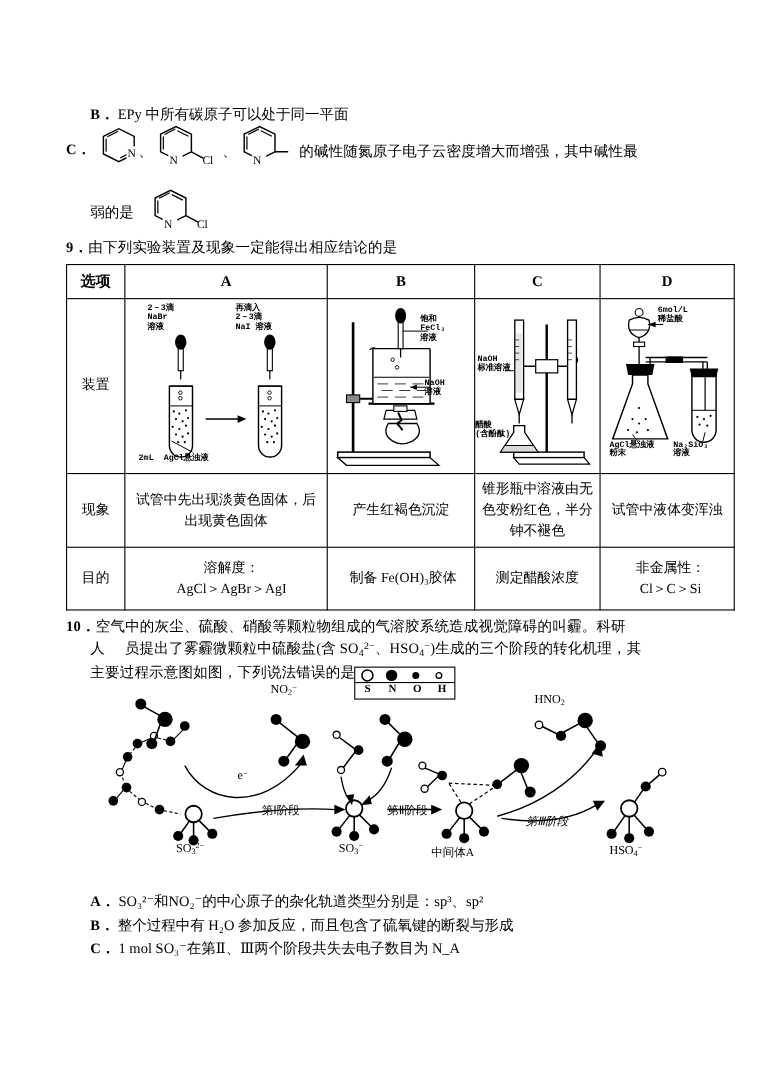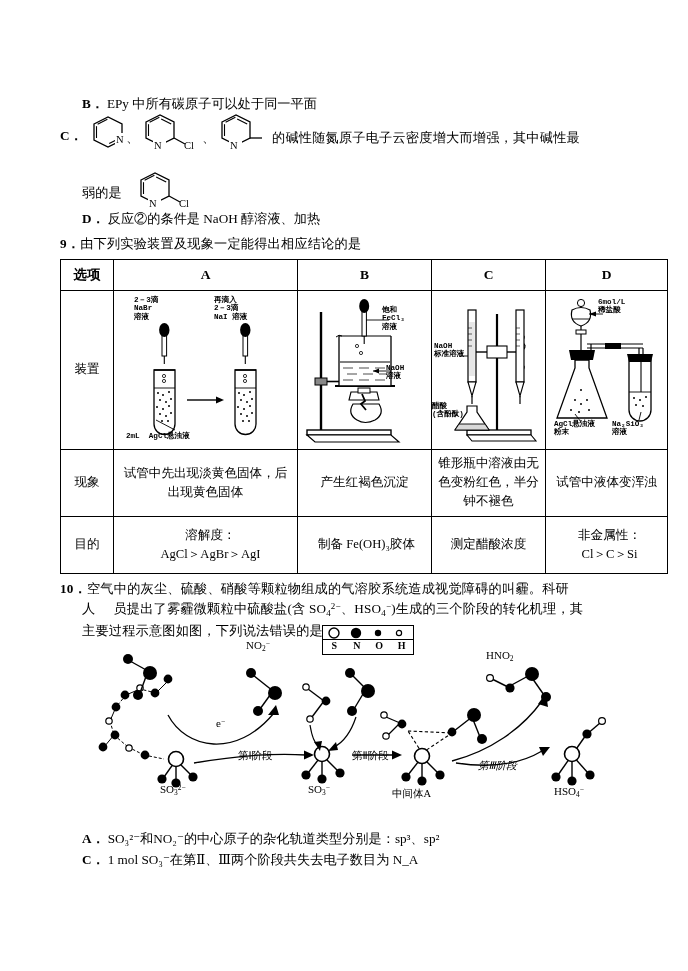--- a/index.html
+++ b/index.html
@@ -177,23 +177,20 @@
         <line x1="9.6" y1="12.3" x2="19.4" y2="7.3" stroke="#000" stroke-width="1.1"></line>
         <line x1="31.2" y1="13.9" x2="21.2" y2="8.9" stroke="#000" stroke-width="1.1"></line>
         <line x1="34" y1="28" x2="45" y2="34" stroke="#000" stroke-width="1.3"></line>
         <rect x="13" y="28" width="13" height="13" fill="#fff"></rect>
         <text x="14" y="39" font-family="Liberation Serif, serif" font-size="10.5" fill="#000">N</text>
         <text x="44" y="39" font-family="Liberation Serif, serif" font-size="10.5" fill="#000">Cl</text>
       </svg>
     </span>
   </div>
 
-  <div class="opt" style="padding-left:22px;margin-top:-2px;">
-    <span class="lbl">D．</span><span>反应②的条件是 NaOH 醇溶液、加热</span>
-  </div>
 
   <div class="q-line" style="margin-top:5px;">
     <span class="qnum">9．</span><span>由下列实验装置及现象一定能得出相应结论的是</span>
   </div>
 
   <table class="exp">
 
     <tbody>
           <tr class="hdr">
       <td class="rowlab">选项</td>
@@ -651,18 +648,21 @@
     <span class="flab cn" style="left:332px;top:144px;">中间体A</span>
     <span class="flab" style="left:426px;top:6px;"><span>HNO</span><sub>2</sub></span>
     <span class="flab cn" style="left:418px;top:116px;font-style:italic;">第Ⅲ阶段</span>
     <span class="flab" style="left:494px;top:142px;"><span>HSO</span><sub>4</sub><sup>−</sup></span>
   </div>
 
   <div class="opt">
     <span class="lbl">A．</span><span>SO₃²⁻和NO₂⁻的中心原子的杂化轨道类型分别是：sp³、sp²</span>
   </div>
   <div class="opt">
+    <span class="lbl">B．</span><span>整个过程中有 H₂O 参加反应，而且包含了硫氧键的断裂与形成</span>
+  </div>
+  <div class="opt">
     <span class="lbl">C．</span><span>1 mol SO₃⁻在第Ⅱ、Ⅲ两个阶段共失去电子数目为 N_A</span>
   </div>
 
 
 </div>
 </div>
 
 </body></html>

